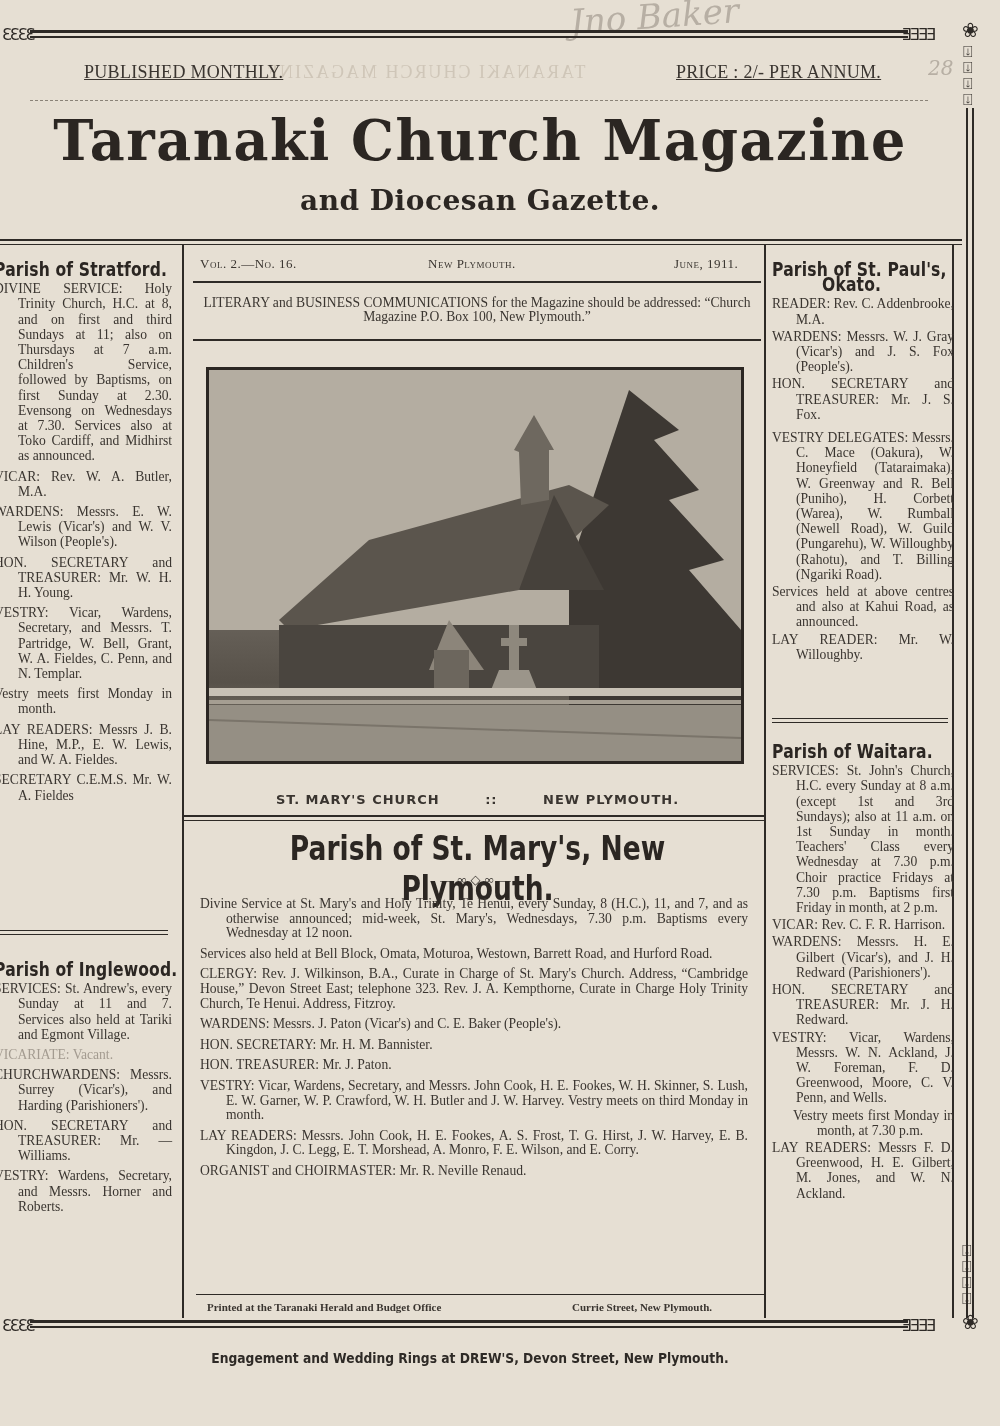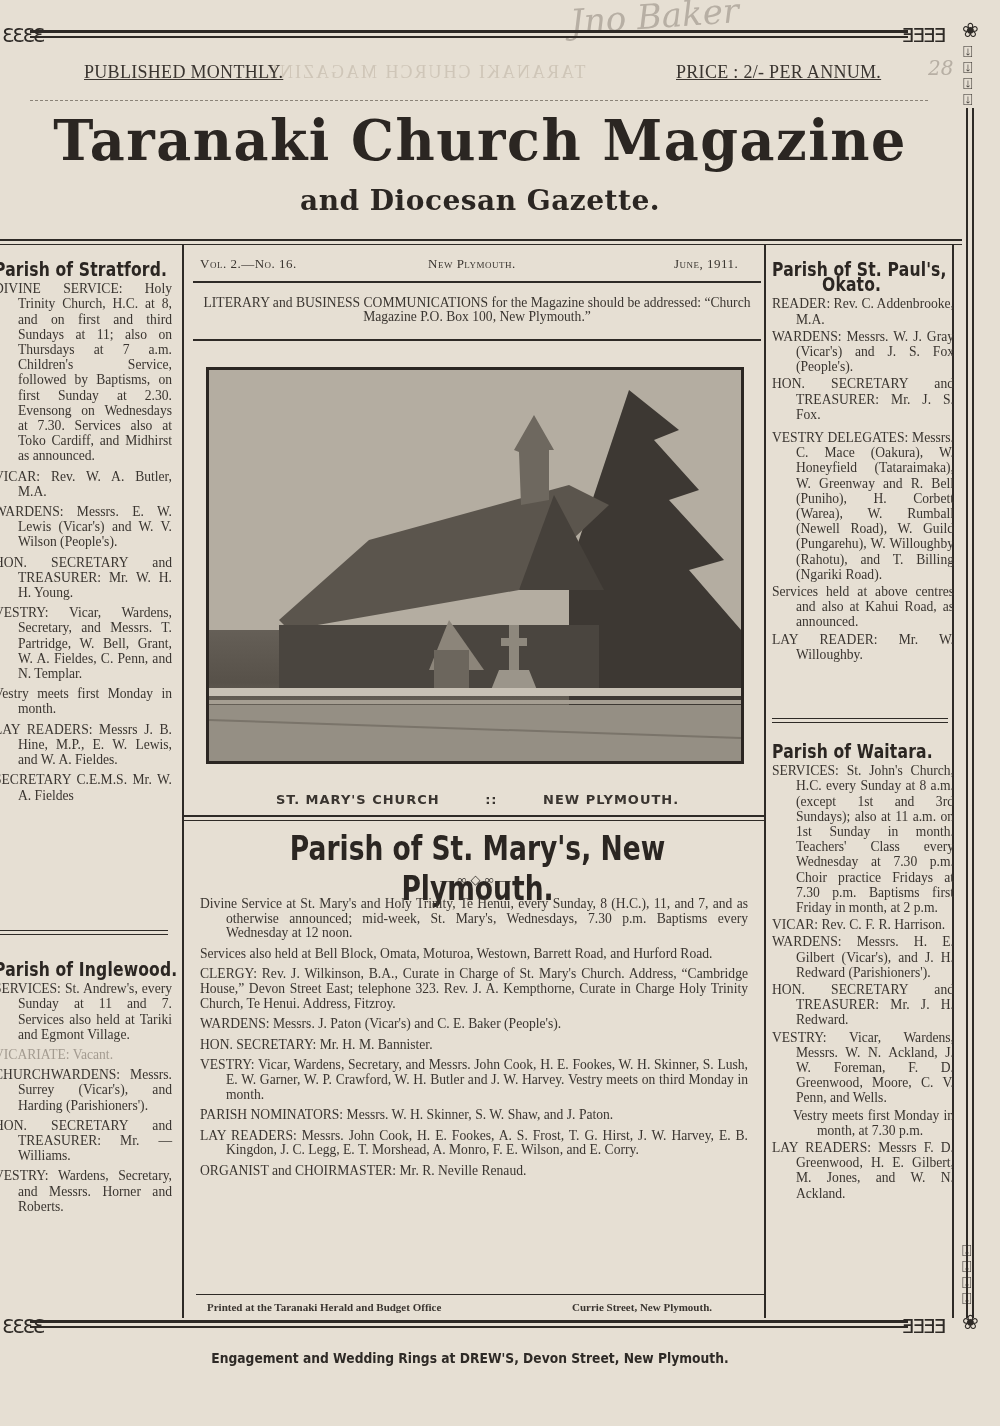--- a/index.html
+++ b/index.html
@@ -47,21 +47,21 @@
     font-family:"DejaVu Sans",sans-serif; font-weight:bold; font-size:13px; letter-spacing:1px;
   }
   .mainbody { position:absolute; left:200px; width:548px; font-size:13.6px; line-height:14.6px; }
   .mainbody p { margin:0 0 6px 0; padding-left:26px; text-indent:-26px; text-align:justify; }
   .printed { position:absolute; top:1301px; font-size:11px; font-weight:bold; }
   .footer-ad {
     position:absolute; top:1350px; left:0; width:940px; text-align:center;
     font-family:"DejaVu Sans",sans-serif; font-weight:bold; font-size:14px;
     transform:scaleX(0.88); color:#2e2a26;
   }
-  .orn { position:absolute; font-family:"DejaVu Sans",sans-serif; color:#2e2a26; font-size:20px; line-height:16px; letter-spacing:-2px; }
+  .orn { position:absolute; font-family:"DejaVu Sans",sans-serif; color:#2e2a26; font-size:16px; line-height:16px; letter-spacing:-2px; }
 </style>
 </head>
 <body>
 
 <div class="pencil" style="left:570px; top:-4px; font-size:34px; transform:rotate(-4deg);">Jno Baker</div>
 <div class="pencil" style="left:928px; top:56px; font-size:20px;">28</div>
 
 <div class="orn" style="left:2px; top:27px;">ƐƐƐƐ</div>
 <div class="rule" style="left:30px; top:30px; width:878px; height:3px;"></div>
 <div class="rule" style="left:30px; top:36px; width:878px; height:2px;"></div>
@@ -168,22 +168,22 @@
 
 <div class="center-head" style="top:828px;">Parish of St. Mary's, New Plymouth.</div>
 <div class="abs" style="left:190px; width:575px; top:872px; text-align:center; font-size:13px; letter-spacing:4px; color:#2e2a26;">—∞◇∞—</div>
 
 <div class="mainbody" style="top:897px;">
   <p>Divine Service at St. Mary's and Holy Trinity, Te Henui, every Sunday, 8 (H.C.), 11, and 7, and as otherwise announced; mid-week, St. Mary's, Wednesdays, 7.30 p.m. Baptisms every Wednesday at 12 noon.</p>
   <p>Services also held at Bell Block, Omata, Moturoa, Westown, Barrett Road, and Hurford Road.</p>
   <p style="padding-left:0; text-indent:0;">CLERGY: Rev. J. Wilkinson, B.A., Curate in Charge of St. Mary's Church. Address, “Cambridge House,” Devon Street East; telephone 323. Rev. J. A. Kempthorne, Curate in Charge Holy Trinity Church, Te Henui. Address, Fitzroy.</p>
   <p>WARDENS: Messrs. J. Paton (Vicar's) and C. E. Baker (People's).</p>
   <p>HON. SECRETARY: Mr. H. M. Bannister.</p>
+  <p>HON. TREASURER: Mr. J. Paton.</p>
   <p>VESTRY: Vicar, Wardens, Secretary, and Messrs. John Cook, H. E. Fookes, W. H. Skinner, S. Lush, E. W. Garner, W. P. Crawford, W. H. Butler and J. W. Harvey. Vestry meets on third Monday in month.</p>
-  <p>PARISH NOMINATORS: Messrs. W. H. Skinner, S. W. Shaw, and J. Paton.</p>
   <p>LAY READERS: Messrs. John Cook, H. E. Fookes, A. S. Frost, T. G. Hirst, J. W. Harvey, E. B. Kingdon, J. C. Legg, E. T. Morshead, A. Monro, F. E. Wilson, and E. Corry.</p>
   <p>ORGANIST and CHOIRMASTER: Mr. R. Neville Renaud.</p>
 </div>
 
 <div class="rule" style="left:196px; top:1294px; width:568px; height:1px;"></div>
 <div class="printed" style="left:207px;">Printed at the Taranaki Herald and Budget Office</div>
 <div class="printed" style="left:572px;">Currie Street, New Plymouth.</div>
 
 <div class="col" style="left:772px; top:262px; width:182px;">
   <div class="parish-head">Parish of St. Paul's,</div>

